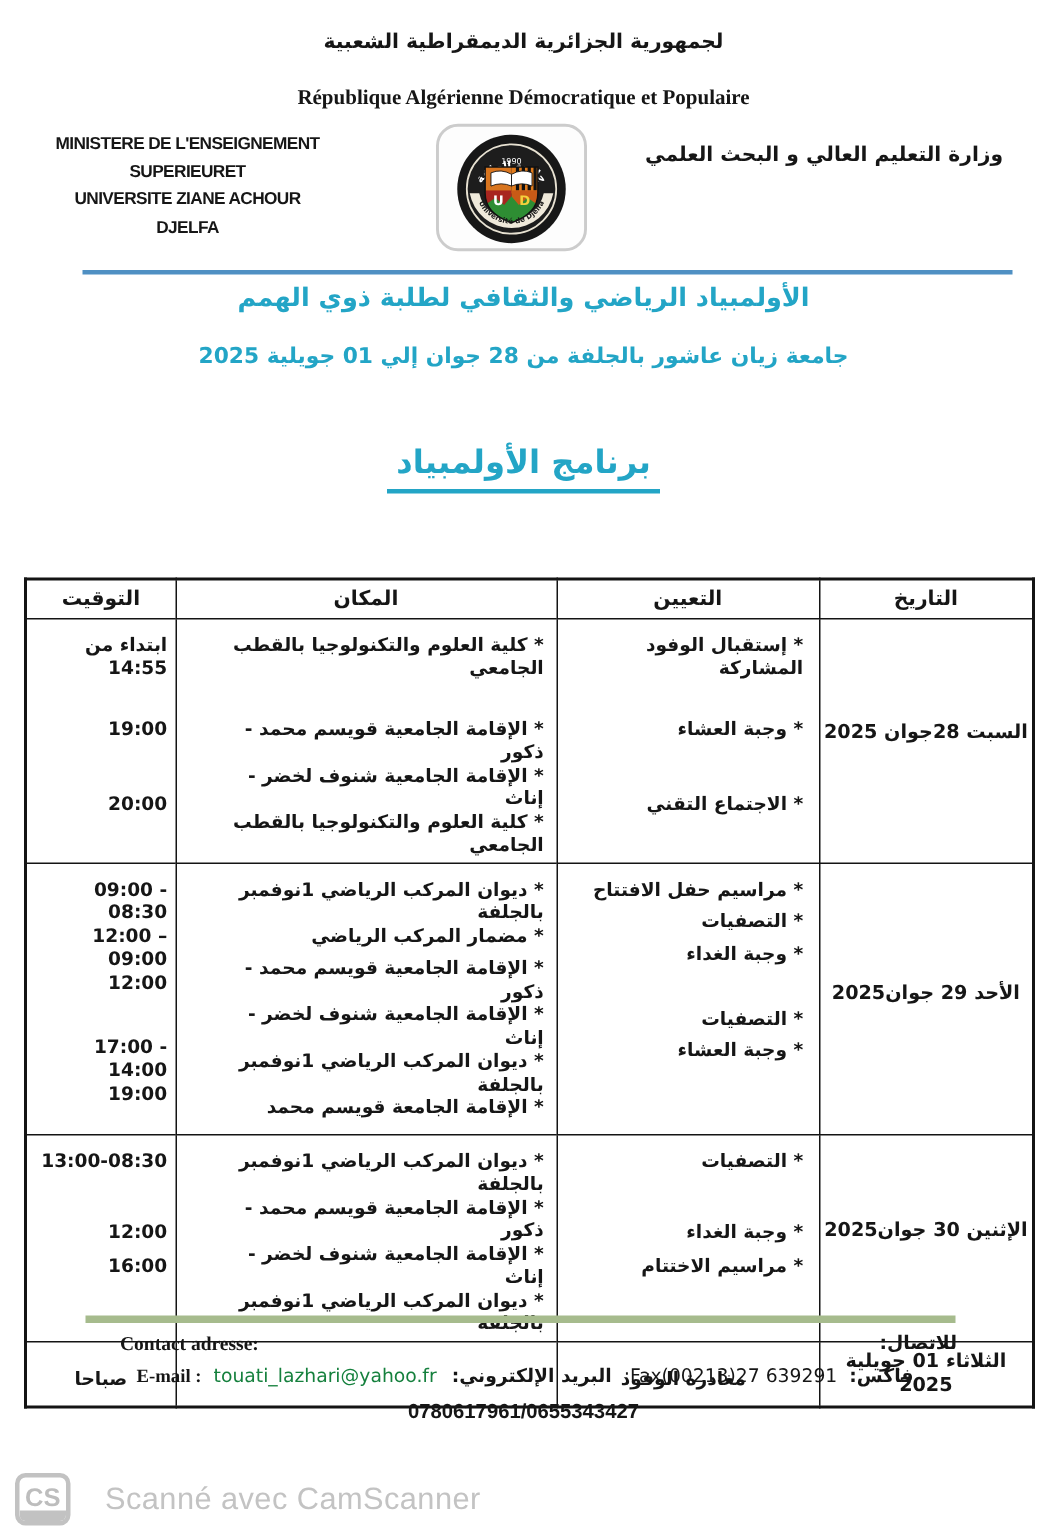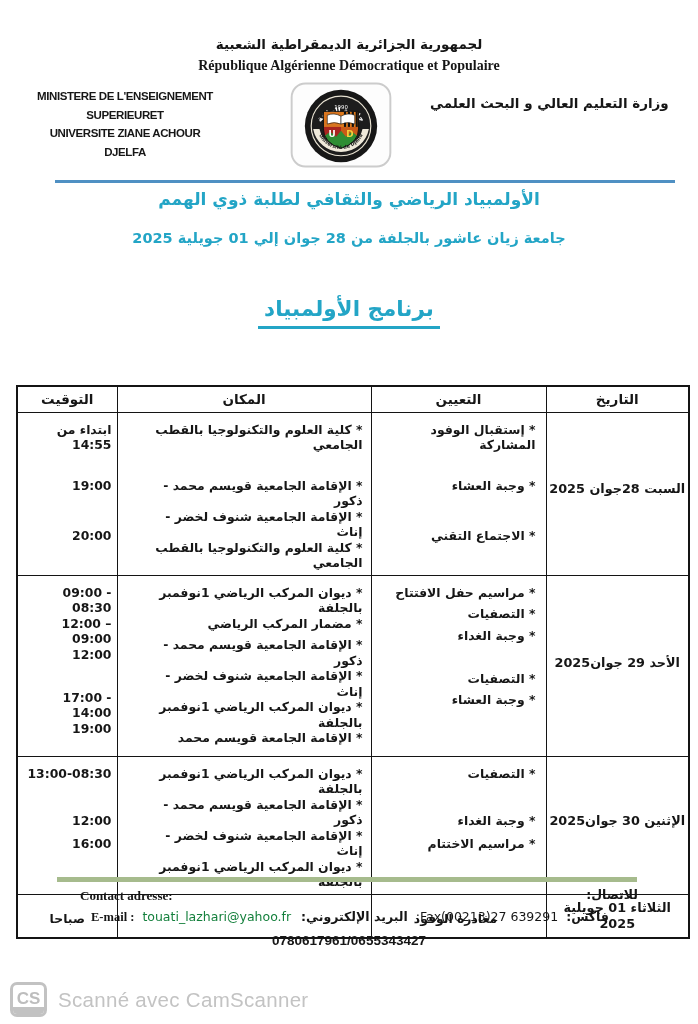--- a/index.html
+++ b/index.html
@@ -3,21 +3,21 @@
 <meta charset="utf-8">
 <style>
   * { margin:0; padding:0; box-sizing:border-box; }
   html,body { width:698px; height:1024px; }
   body { position:relative; overflow:hidden; background:#ffffff; color:#161616;
          font-family:"DejaVu Sans", sans-serif; }
   .abs { position:absolute; }
   .centerline { position:absolute; left:0; width:100%; text-align:center; }
 
   
-  .republic-ar { top:36px; font-size:13.5px; font-weight:700; direction:rtl; }
+  .republic-ar { top:20px; font-size:13.5px; font-weight:700; direction:rtl; }
   .republic-fr { top:58px; font-size:14px; font-weight:700; font-family:"Liberation Serif", serif; }
   .ministry-fr { top:87px; left:2px; width:246px; text-align:center;
                  font-family:"Liberation Sans", sans-serif; font-size:11.5px; font-weight:700;
                  line-height:18.5px; letter-spacing:-0.4px; }
   .ministry-ar { top:90px; left:430px; width:240px; text-align:left; direction:rtl;
                  font-size:13.5px; font-weight:700; line-height:26px; }
   .logo { top:82px; left:290px; width:102px; height:86px; }
 
   
   .rule-blue  { top:180px; left:55px; width:620px; height:2.5px; background:#4f90c3; }
@@ -56,21 +56,21 @@
                 font-family:"Liberation Serif", serif; }
   .contact-ar { top:887px; right:60px; font-weight:700; font-size:12.5px; direction:rtl; }
   .emailfax { top:909px; direction:rtl; font-size:12.5px; }
   .emailfax span { margin:0 2px; }
   .fax-label, .email-ar { font-weight:700; }
   .email-fr { font-weight:700; font-family:"Liberation Serif", serif; }
   .email-val { color:#15803d; }
   .phones { top:933px; font-size:13.5px; font-weight:600; font-family:"Liberation Sans", sans-serif; }
 
   
-  .wm { left:10px; top:982px; display:flex; align-items:center; gap:11px; }
+  .wm { left:10px; top:982px; display:flex; align-items:center; gap:23px; }
   .wm-badge { position:relative; width:37px; height:35px; border:3px solid #c2c2c2;
               border-radius:7px; color:#bdbdbd; font-weight:700; font-size:17px;
               font-family:"Liberation Sans", sans-serif; display:flex; align-items:flex-start;
               justify-content:center; padding-top:4px; overflow:hidden; }
   .wm-badge::after { content:""; position:absolute; left:0; right:0; bottom:0; height:7px;
                      background:#c2c2c2; }
   .wm-text { color:#c3c3c3; font-size:20.5px; font-family:"Liberation Sans", sans-serif;
              letter-spacing:0.3px; }
 </style>
 </head>

